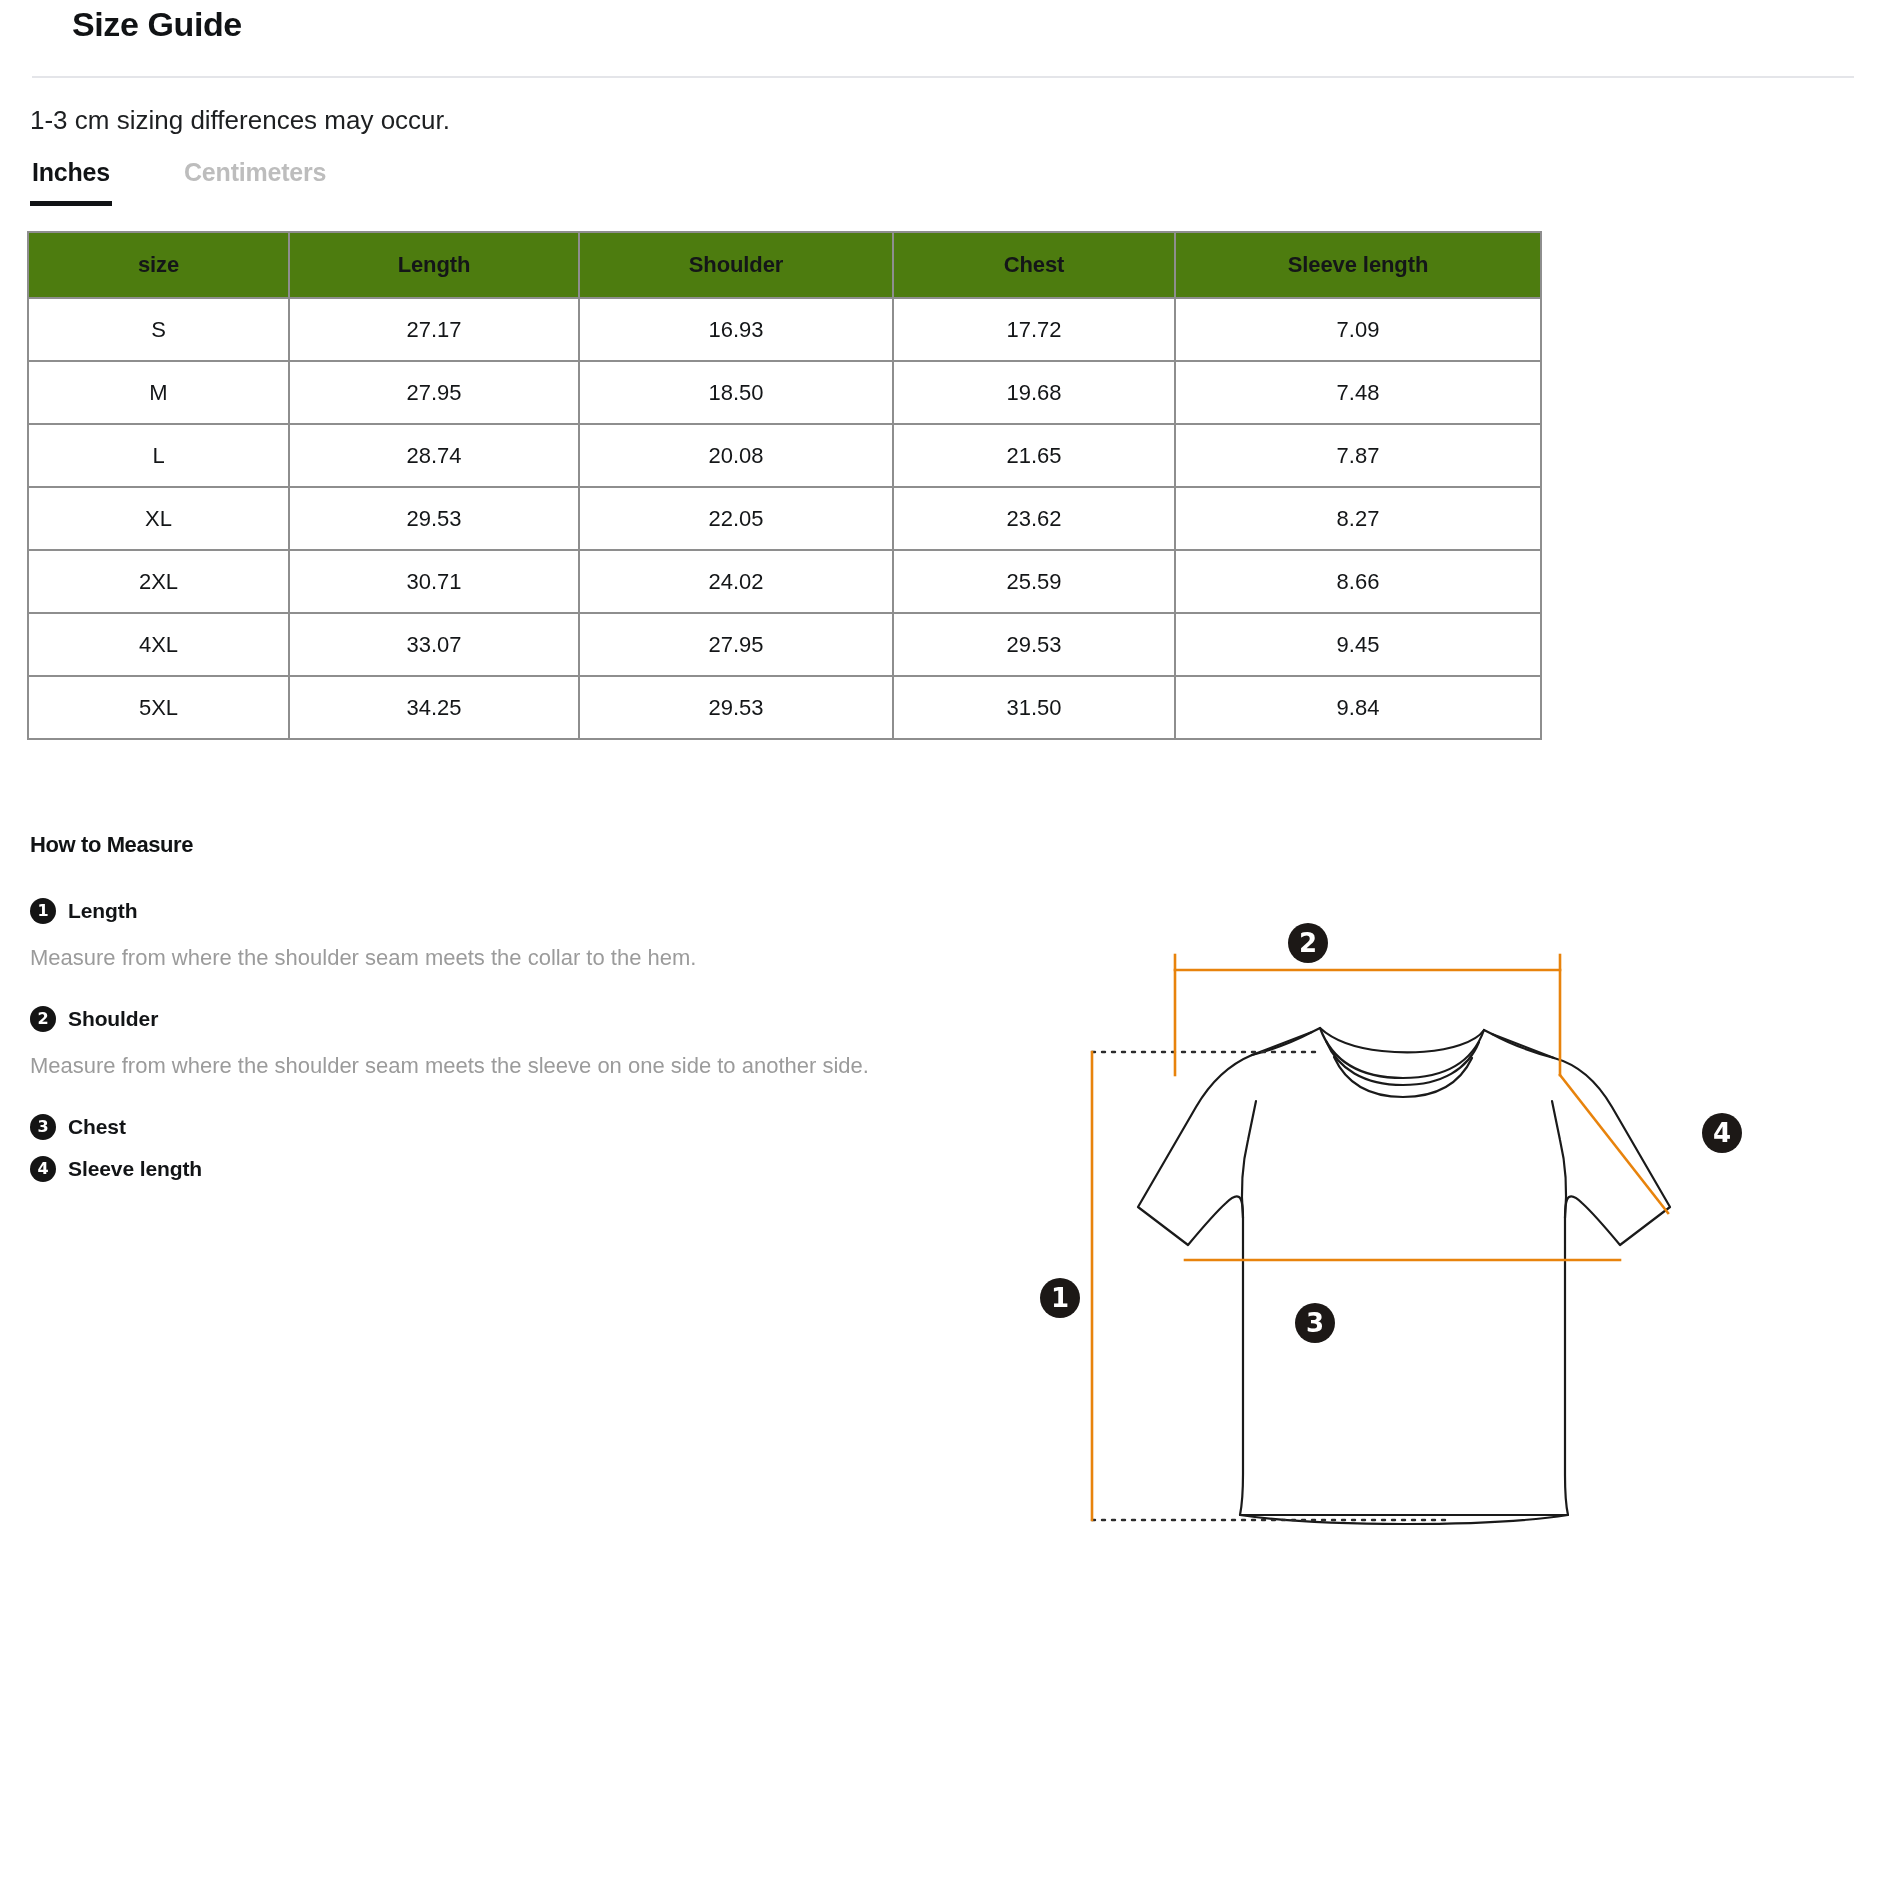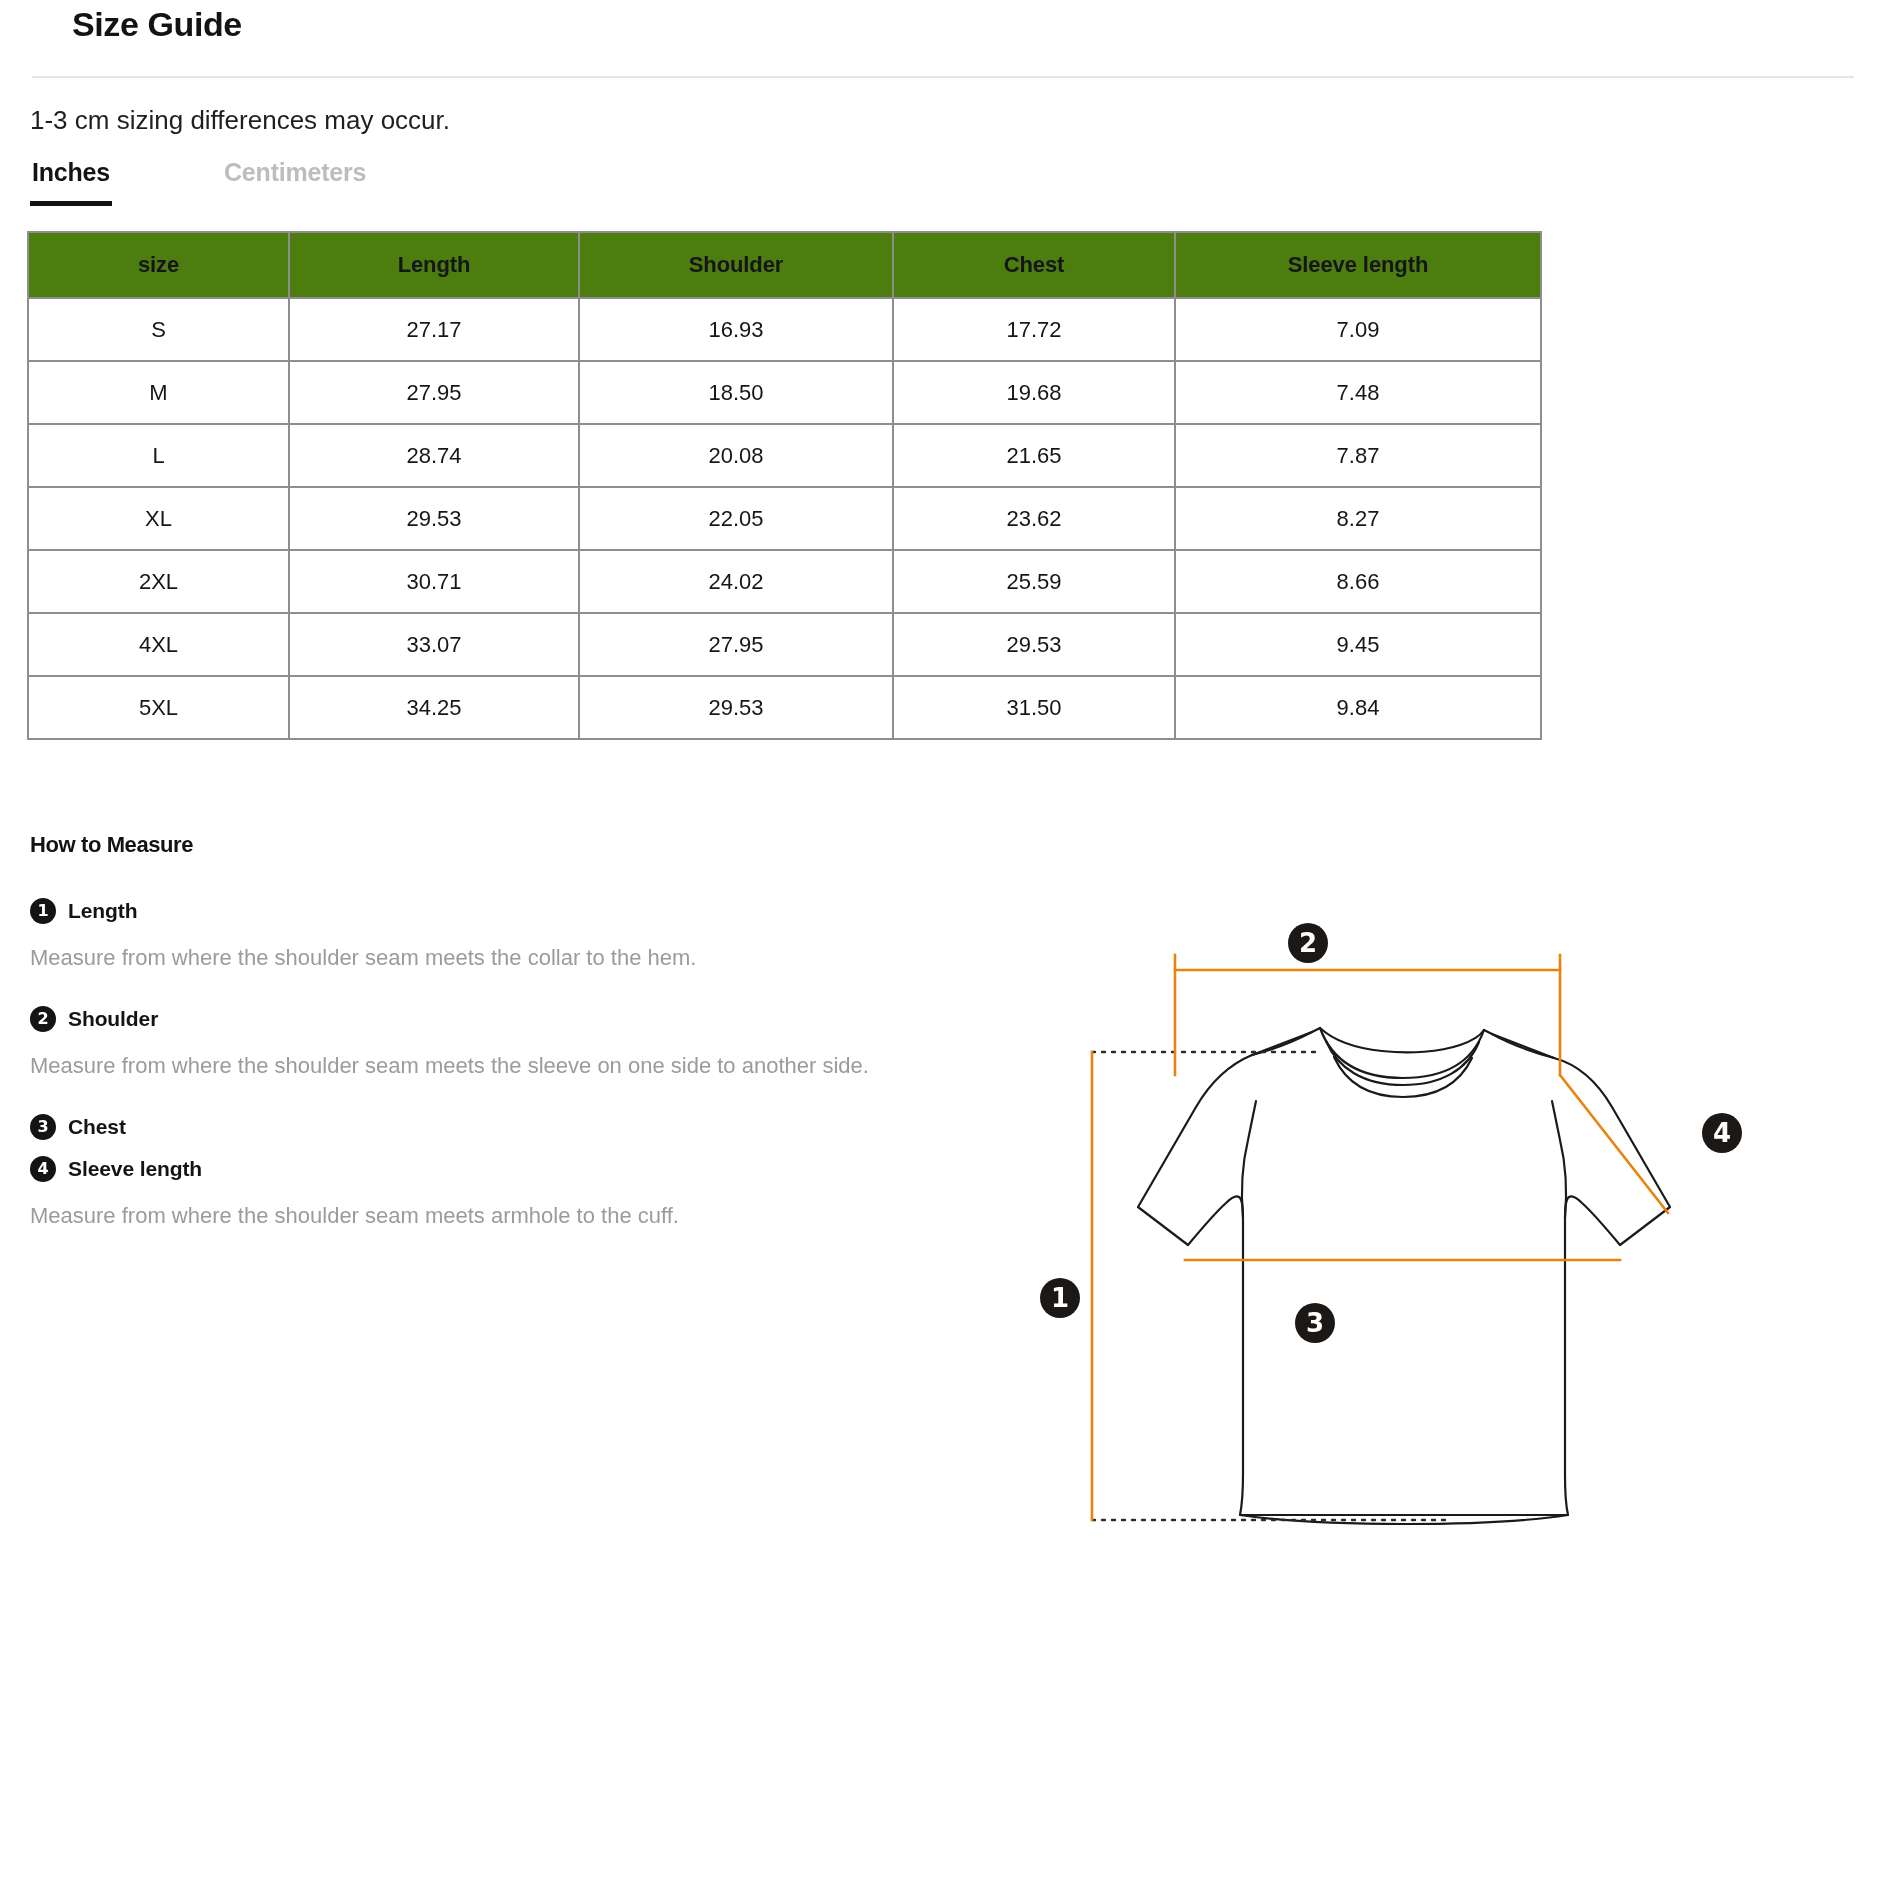--- a/index.html
+++ b/index.html
@@ -43,21 +43,21 @@
     line-height: 32px;
     color: #1d1f21;
   }
 
   
   .tabs {
     position: absolute;
     left: 30px; top: 154px;
     display: flex;
     align-items: flex-start;
-    gap: 110px;
+    gap: 70px;
   }
   .tab {
     font-size: 25px;
     font-weight: 700;
     line-height: 34px;
     padding-bottom: 12px;
     cursor: pointer;
     letter-spacing: -0.2px;
     color: #bdbdbd;
     border-bottom: 5px solid transparent;
@@ -274,21 +274,20 @@
       <span class="badge">3</span>
       <span class="measure-label">Chest</span>
     </div>
   </div>
 
   <div class="measure-item">
     <div class="measure-head">
       <span class="badge">4</span>
       <span class="measure-label">Sleeve length</span>
     </div>
-    <div class="measure-desc">Measure from where the shoulder seam meets armhole to the cuff.</div>
   </div>
 </div>
 
 <div class="diagram">
   <svg width="866" height="700" viewBox="0 0 866 700" xmlns="http://www.w3.org/2000/svg">
 
     <g fill="none" stroke="#1a1a1a" stroke-width="2.2" stroke-linejoin="round" stroke-linecap="round">
 
       <path d="M232 140
                C 255 134, 275 126, 292 117

